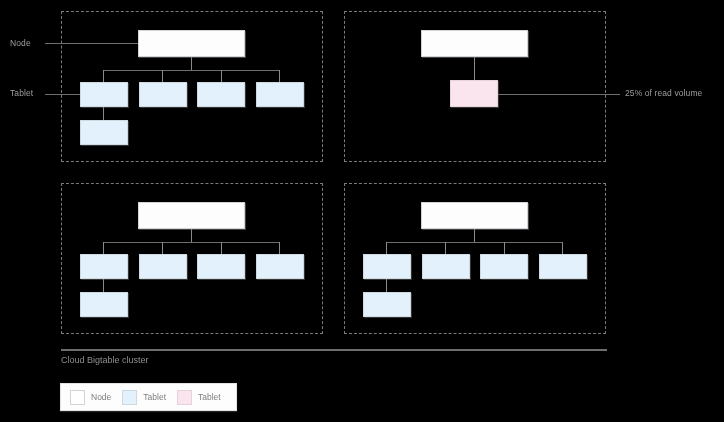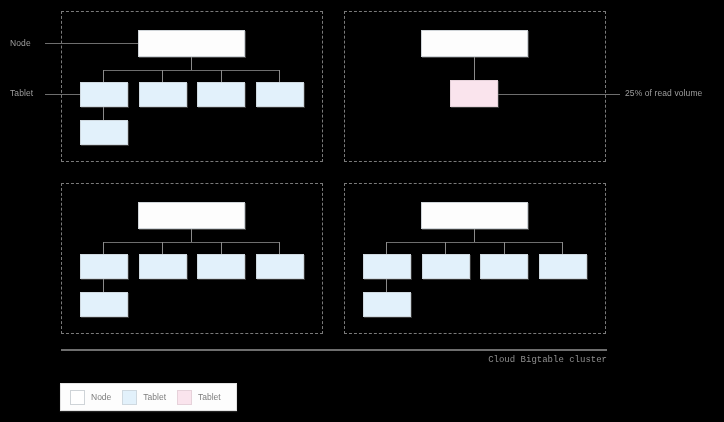--- a/index.html
+++ b/index.html
@@ -44,21 +44,21 @@
     white-space:nowrap;letter-spacing:.1px;
   }
   .leader-line{position:absolute;background:#6e6e6e;height:1px;}
 
   
   .cluster-rule{
     position:absolute;background:#6e6e6e;height:2px;
   }
   .cluster-caption{
     position:absolute;font-size:9px;color:#8f8f8f;
-    white-space:nowrap;text-align:right;font-family:Liberation Mono, monospace;
+    white-space:nowrap;text-align:left;
   }
 
   
   .legend{
     position:absolute;box-sizing:border-box;
     background:#fdfdfd;border:1px solid #e2e2e2;
     display:flex;align-items:center;
     padding:0 9px;gap:11px;
     box-shadow:0 1px 1px rgba(120,120,120,.3);
   }

